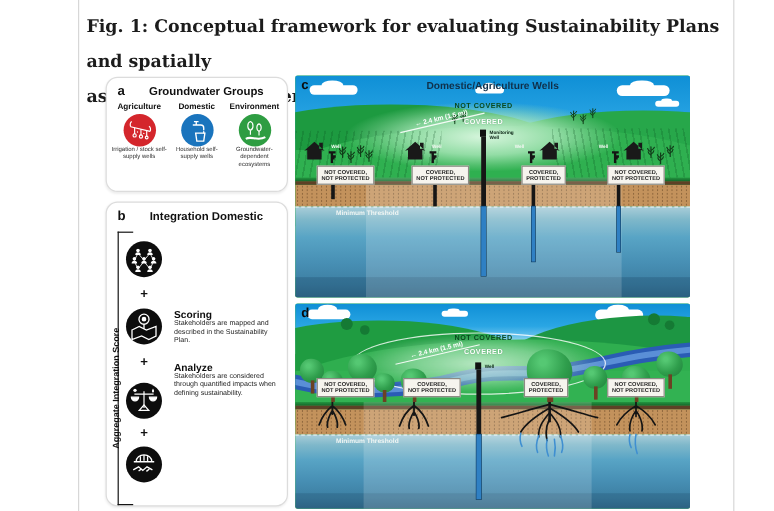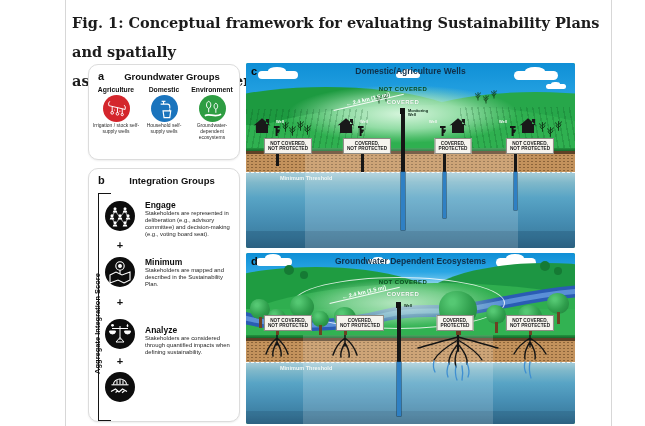--- a/index.html
+++ b/index.html
@@ -166,74 +166,70 @@
             </g>
           </svg>
         </div>
         <div class="acap">Groundwater-dependent ecosystems</div>
       </div>
     </div>
   </section>
 
   <section class="pbox panel-b">
     <div class="pletter">b</div>
-    <div class="ptitle">Integration Groups</div>
+    <div class="ptitle">Integration Domestic</div>
     <div class="bracket"></div>
     <div class="vscore">Aggregate Integration Score</div>
 
     <div class="bicon" style="top:32px">
       <svg width="30" height="30" viewBox="0 0 30 30">
         <g stroke="#fff" stroke-width=".7">
           <path d="M10,10 L7,16 M10,10 L15,16 M20,10 L15,16 M20,10 L23,16 M7,17 L10,23 M15,17 L10,23 M15,17 L20,23 M23,17 L20,23"></path>
         </g>
         <use href="#person" x="7" y="6" width="6" height="6"></use>
           <use href="#person" x="17" y="6" width="6" height="6"></use>
         <use href="#person" x="4" y="13" width="6" height="6"></use>
           <use href="#person" x="12" y="13" width="6" height="6"></use>
           <use href="#person" x="20" y="13" width="6" height="6"></use>
         <use href="#person" x="7" y="20" width="6" height="6"></use>
           <use href="#person" x="17" y="20" width="6" height="6"></use>
       </svg>
     </div>
-    <div class="btxt" style="top:31px">
-      <div class="bhead">Engage</div>
-      <div class="bdesc">Stakeholders are represented in deliberation (e.g., advisory committee) and decision-making (e.g., voting board seat).</div>
-    </div>
     <div class="plus" style="top:70px">+</div>
 
     <div class="bicon" style="top:88px">
       <svg width="30" height="30" viewBox="0 0 30 30">
         <g stroke="#fff" stroke-width="1.1" fill="none">
           <path d="M5,18 L11,15 L17,18 L25,15 L25,23 L19,26 L13,23 L5,26 Z"></path>
           <circle cx="15" cy="9" r="4.2"></circle>
             <circle cx="15" cy="9" r="1.4" fill="#fff"></circle>
             <path d="M15,13.2 V17"></path>
         </g>
       </svg>
     </div>
     <div class="btxt" style="top:88px">
-      <div class="bhead">Minimum</div>
+      <div class="bhead">Scoring</div>
       <div class="bdesc">Stakeholders are mapped and described in the Sustainability Plan.</div>
     </div>
     <div class="plus" style="top:127px">+</div>
 
     <div class="bicon" style="top:150px">
       <svg width="30" height="30" viewBox="0 0 30 30">
         <g stroke="#fff" stroke-width="1" fill="none">
           <path d="M15,7 V21"></path>
             <path d="M7,9.5 H23"></path>
           <path d="M4.5,12 a3,3 0 0 0 6,0 Z" fill="#fff"></path>
             <path d="M19.5,12 a3,3 0 0 0 6,0 Z" fill="#fff"></path>
           <path d="M11,23 L19,23 L15,18.5 Z"></path>
         </g>
         <circle cx="7.5" cy="6.3" r="1.4" fill="#fff"></circle>
         <path d="M22.5,4.8 c-1.2,1.7 -1.2,2.7 0,3.5 c1.2,-.8 1.2,-1.8 0,-3.5" fill="#fff"></path>
       </svg>
     </div>
-    <div class="btxt" style="top:156px">
+    <div class="btxt" style="top:132px">
       <div class="bhead">Analyze</div>
       <div class="bdesc">Stakeholders are considered through quantified impacts when defining sustainability.</div>
     </div>
     <div class="plus" style="top:186px">+</div>
 
     <div class="bicon" style="top:203px">
       <svg width="30" height="30" viewBox="0 0 30 30">
         <g stroke="#fff" stroke-width="1.1" fill="none">
           <path d="M8.5,12.5 a6.5,5.5 0 0 1 13,0"></path>
             <path d="M6.5,12.8 H23.5"></path>
@@ -393,21 +389,20 @@
     <div class="btree" style="left:308px;top:14px;width:8px;height:8px"></div>
 
     <svg class="abs" style="left:0;top:0;z-index:4" width="329" height="171">
       <path d="M-5,64 C40,76 95,74 140,62 C170,55 190,60 215,57 C255,52 280,42 334,38" fill="none" stroke="#2a5cb4" stroke-width="12"></path>
       <path d="M-5,64 C40,76 95,74 140,62 C170,55 190,60 215,57 C255,52 280,42 334,38" fill="none" stroke="#5f95da" stroke-width="5" opacity=".9"></path>
     </svg>
 
     <div class="zone" style="left:47px;top:24px;width:210px;height:50px;border:1px solid rgba(255,255,255,.8);background:radial-gradient(closest-side,rgba(228,250,232,.75) 0%,rgba(190,238,200,.5) 55%,rgba(190,238,200,.15) 85%,rgba(190,238,200,0) 100%);z-index:5"></div>
 
     <div class="scene-letter">d</div>
-    <div class="scene-title">Groundwater Dependent Ecosystems</div>
     <div class="zlabel znc" style="top:26px;z-index:21">NOT COVERED</div>
     <div class="zlabel zc" style="top:38px">COVERED</div>
     <div class="radius" style="left:82px;top:36px">← 2.4 km (1.5 mi)</div>
     <div class="wellmark" style="left:150px;top:49px"></div>
     <div class="tinylbl" style="left:158px;top:51px;color:#0d2a16">Well</div>
 
     <div class="tree" style="left:4px;top:46px">
         <div class="crown" style="width:20px;height:20px"></div>
         <div class="trunk" style="height:11px"></div>
       </div>

